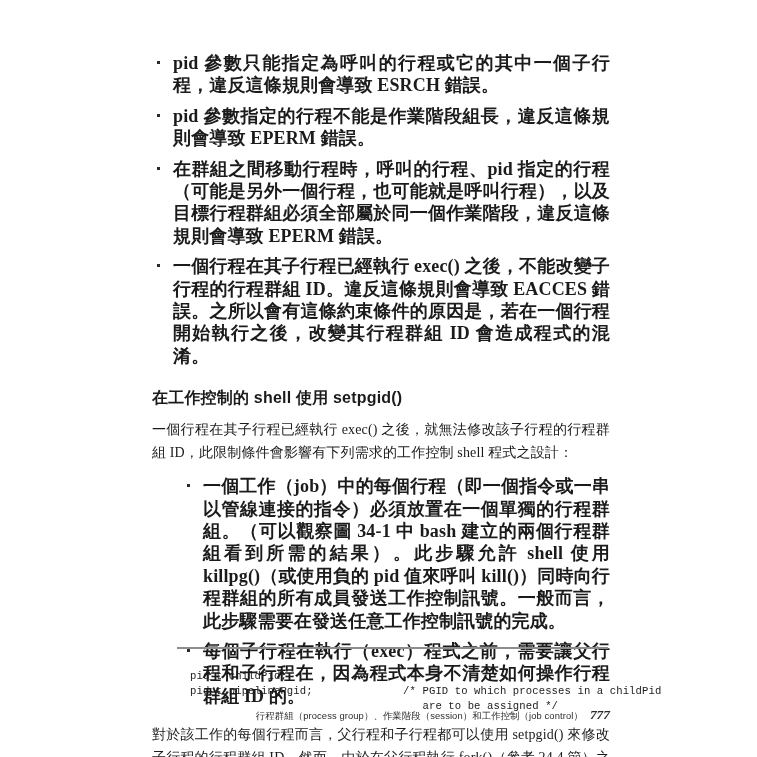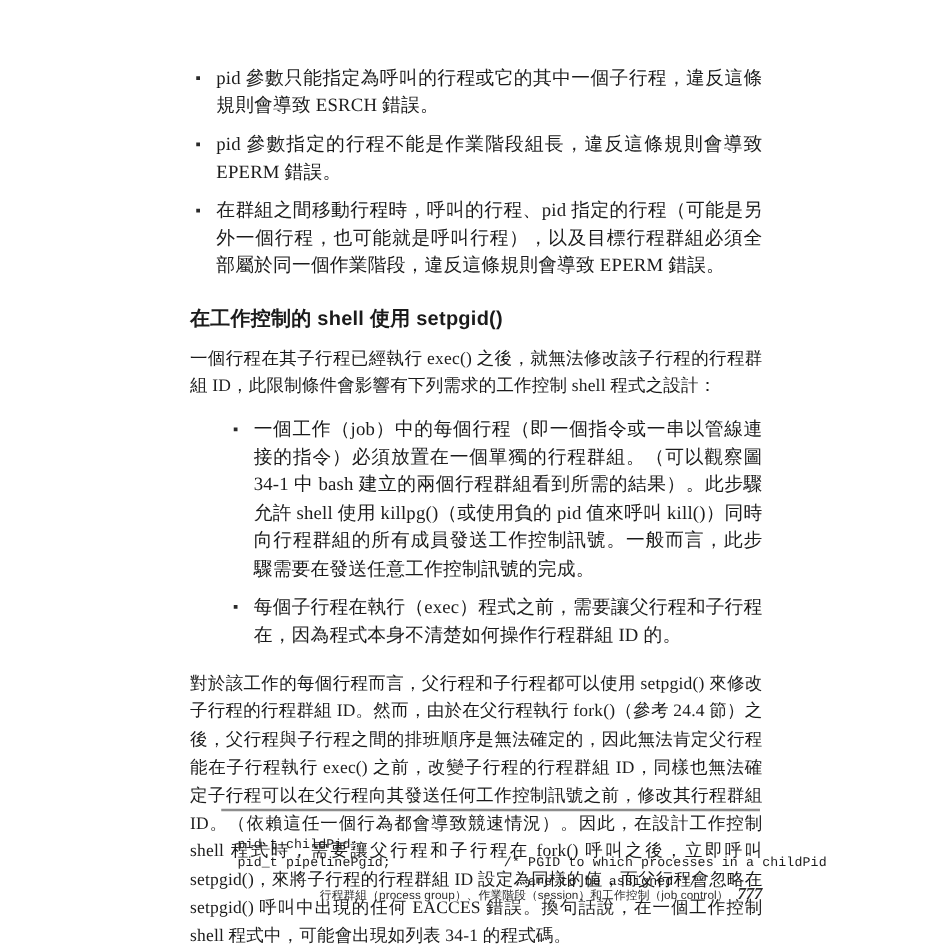--- a/index.html
+++ b/index.html
@@ -38,25 +38,26 @@
     padding: 0;
   }
   .bullet-list.indented {
     margin-left: 30px;
     width: 428px;
   }
   .bullet-item {
     position: relative;
     padding-left: 21px;
     margin-bottom: 8px;
-    font-size: 15px;
+    font-size: 18px;
     line-height: 22.4px;
     text-align: justify;
     text-justify: inter-ideograph;
     letter-spacing: 0.15px;
+    font-weight: bold;
   }
   .bullet-item:last-child { margin-bottom: 0; }
   .bullet-item::before {
     content: "";
     position: absolute;
     left: 5px;
     top: 9px;
     width: 3px;
     height: 3px;
     background: #2a2a2a;
@@ -145,20 +146,23 @@
     <ul class="bullet-list">
       <li class="bullet-item">
         <span>pid 參數只能指定為呼叫的行程或它的其中一個子行程，違反這條規則會導致 ESRCH 錯誤。</span>
       </li>
       <li class="bullet-item">
         <span>pid 參數指定的行程不能是作業階段組長，違反這條規則會導致 EPERM 錯誤。</span>
       </li>
       <li class="bullet-item">
         <span>在群組之間移動行程時，呼叫的行程、pid 指定的行程（可能是另外一個行程，也可能就是呼叫行程），以及目標行程群組必須全部屬於同一個作業階段，違反這條規則會導致 EPERM 錯誤。</span>
       </li>
+      <li class="bullet-item">
+        <span>一個行程在其子行程已經執行 exec() 之後，不能改變子行程的行程群組 ID。違反這條規則會導致 EACCES 錯誤。之所以會有這條約束條件的原因是，若在一個行程開始執行之後，改變其行程群組 ID 會造成程式的混淆。</span>
+      </li>
     </ul>
 
     <div class="gap-lg"></div>
 
     <h2 class="section-heading">在工作控制的 shell 使用 setpgid()</h2>
 
     <div class="gap-sm"></div>
 
     <p class="para">一個行程在其子行程已經執行 exec() 之後，就無法修改該子行程的行程群組 ID，此限制條件會影響有下列需求的工作控制 shell 程式之設計：</p>
 

